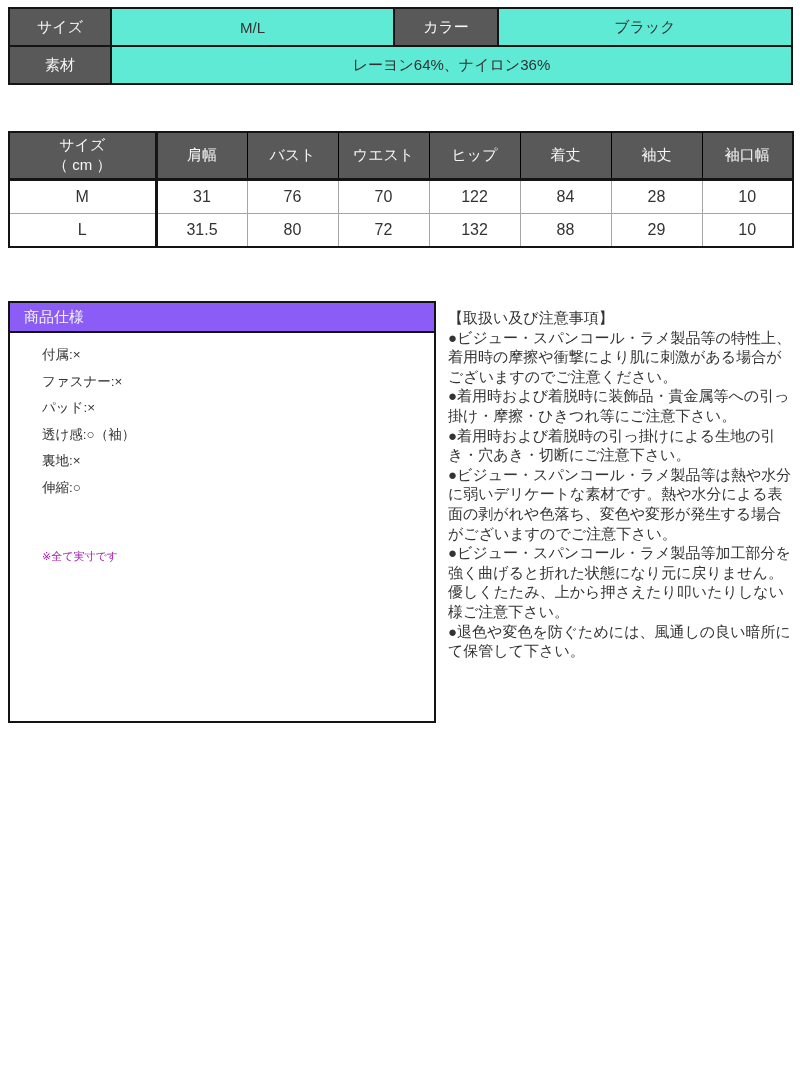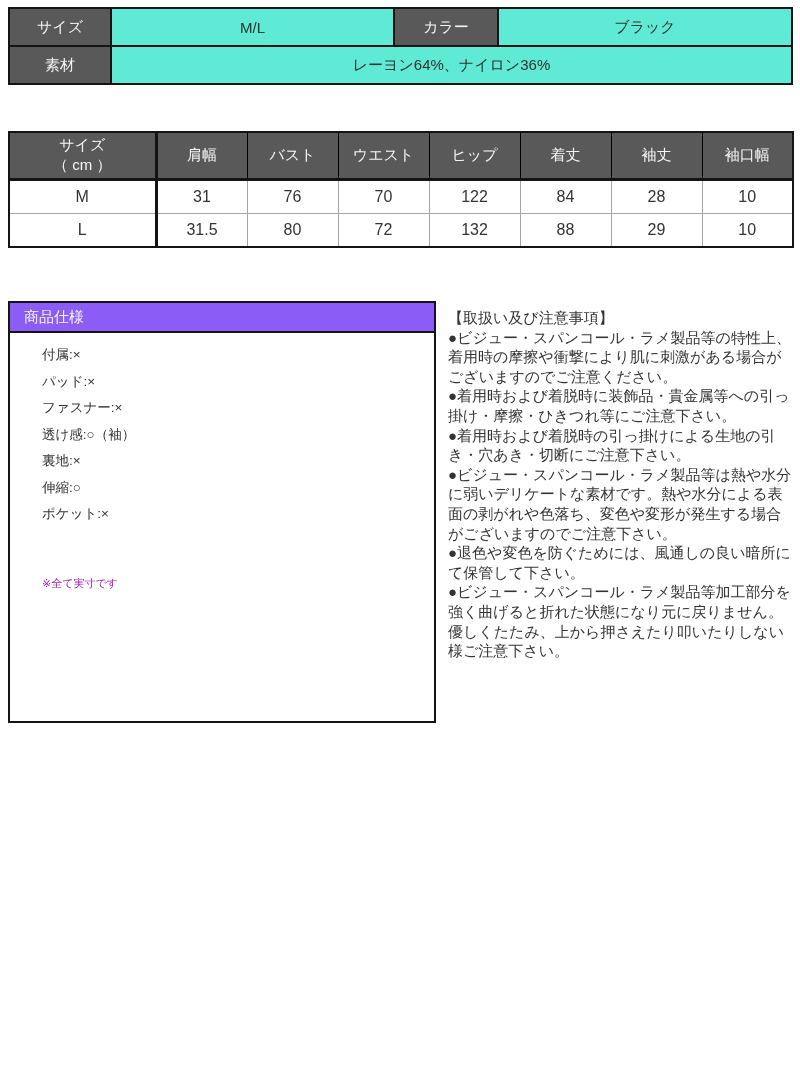--- a/index.html
+++ b/index.html
@@ -147,33 +147,32 @@
         <td>29</td>
         <td>10</td>
       </tr>
     </tbody>
   </table>
 
   <div class="product-spec">
     <div class="ps-header">商品仕様</div>
     <div class="ps-body">
       <div class="ps-item">付属:×</div>
+      <div class="ps-item">ファスナー:×</div>
       <div class="ps-item">パッド:×</div>
-      <div class="ps-item">ファスナー:×</div>
       <div class="ps-item">透け感:○（袖）</div>
       <div class="ps-item">裏地:×</div>
       <div class="ps-item">伸縮:○</div>
-      <div class="ps-item">ポケット:×</div>
       <div class="ps-note">※全て実寸です</div>
     </div>
   </div>
 
   <div class="care-notes">
     <p class="cn-title">【取扱い及び注意事項】</p>
     <p class="cn-item">●ビジュー・スパンコール・ラメ製品等の特性上、着用時の摩擦や衝撃により肌に刺激がある場合がございますのでご注意ください。</p>
     <p class="cn-item">●着用時および着脱時に装飾品・貴金属等への引っ掛け・摩擦・ひきつれ等にご注意下さい。</p>
     <p class="cn-item">●着用時および着脱時の引っ掛けによる生地の引き・穴あき・切断にご注意下さい。</p>
     <p class="cn-item">●ビジュー・スパンコール・ラメ製品等は熱や水分に弱いデリケートな素材です。熱や水分による表面の剥がれや色落ち、変色や変形が発生する場合がございますのでご注意下さい。</p>
+    <p class="cn-item">●ビジュー・スパンコール・ラメ製品等加工部分を強く曲げると折れた状態になり元に戻りません。優しくたたみ、上から押さえたり叩いたりしない様ご注意下さい。</p>
     <p class="cn-item">●退色や変色を防ぐためには、風通しの良い暗所にて保管して下さい。</p>
-    <p class="cn-item">●ビジュー・スパンコール・ラメ製品等加工部分を強く曲げると折れた状態になり元に戻りません。優しくたたみ、上から押さえたり叩いたりしない様ご注意下さい。</p>
   </div>
 
 </div>
 
 </body></html>

